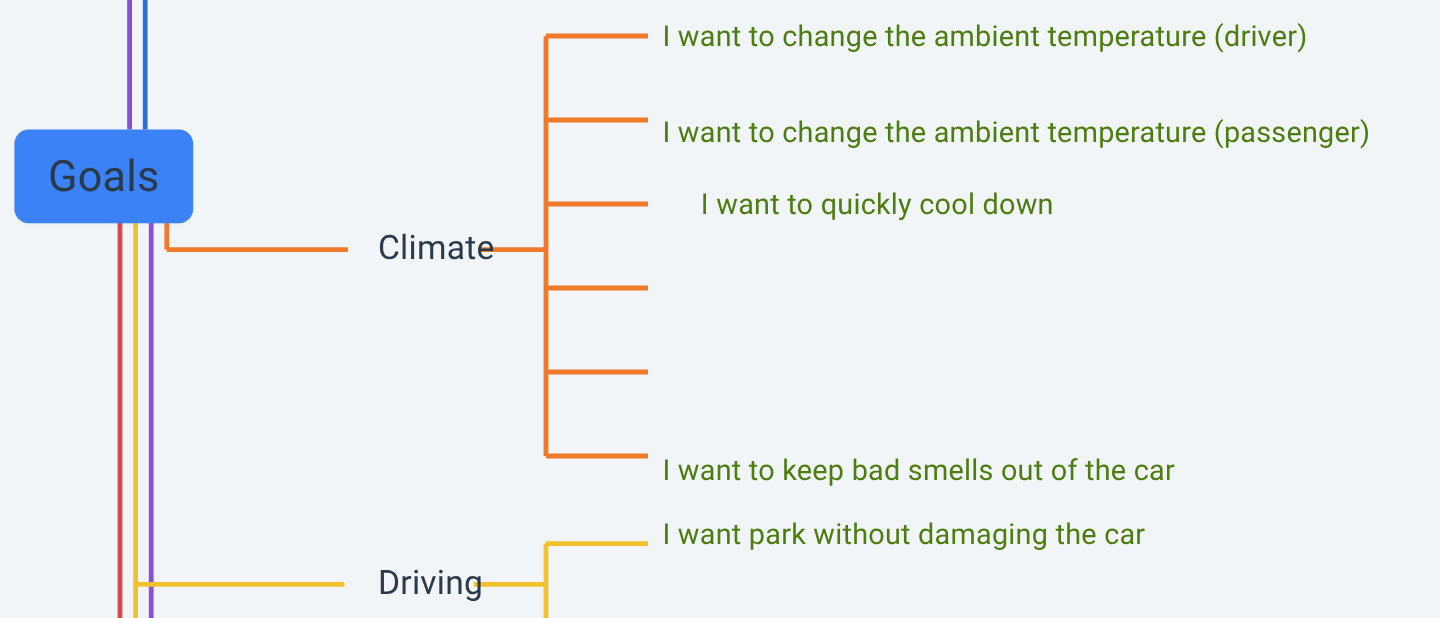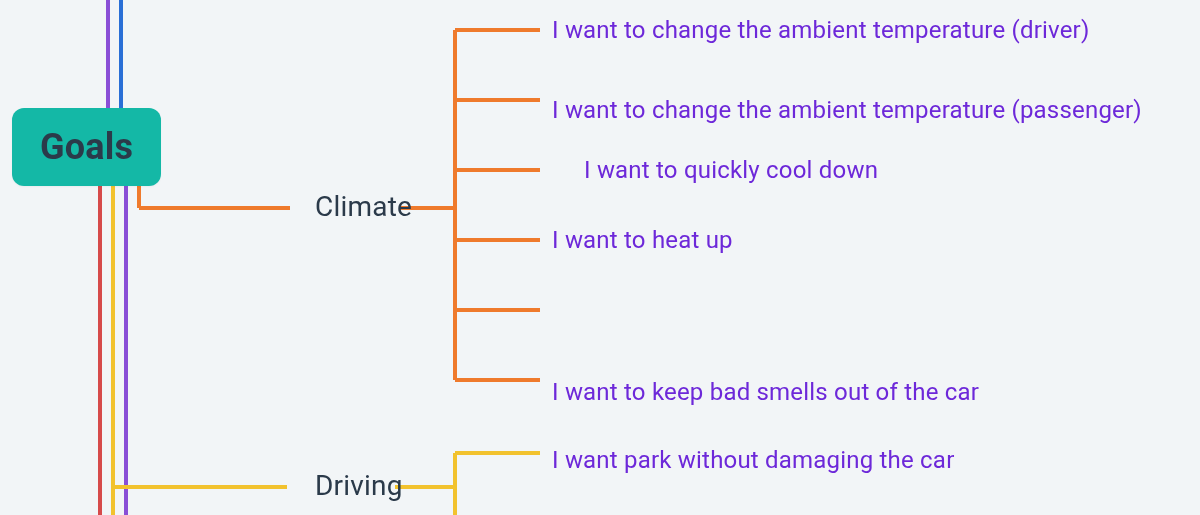--- a/index.html
+++ b/index.html
@@ -24,36 +24,36 @@
     pointer-events: none;
   }
   .node {
     position: absolute;
     color: #2b3a4a;
     font-size: 25px;
     letter-spacing: 0.2px;
     white-space: nowrap;
   }
   .node.root {
-    background: #14b8a6;
+    background: #3b82f6;
     border-radius: 12px;
     padding: 18px 28px;
     font-size: 36px;
-    font-weight: 700;
+    font-weight: 400;
     box-shadow: 0 1px 2px rgba(0,0,0,0.04);
   }
   .node.category {
     font-size: 28px;
     font-weight: 400;
     margin-left: 18px;
   }
   .node.leaf {
     font-size: 24px;
     font-weight: 400;
-    color: #6d28d9;
+    color: #4d7c0f;
   }
 </style>
 </head>
 <body>
 
 <div class="canvas">
 
   <svg class="connectors" viewBox="0 0 1200 515">
 
     <line x1="108" y1="0" x2="108" y2="108" stroke="#8a4fd6" stroke-width="4"></line>
@@ -92,18 +92,17 @@
     <span>Climate</span>
   </div>
 
   <div class="node category" style="left:297px; top:469px;">
     <span>Driving</span>
   </div>
 
   <div class="node leaf" style="left:552px; top:16px;"><span>I want to change the ambient temperature (driver)</span></div>
   <div class="node leaf" style="left:552px; top:96px;"><span>I want to change the ambient temperature (passenger)</span></div>
   <div class="node leaf" style="left:584px; top:156px;"><span>I want to quickly cool down</span></div>
-  <div class="node leaf" style="left:552px; top:226px;"><span>I want to heat up</span></div>
   <div class="node leaf" style="left:552px; top:366px;margin-top:12px;"><span>I want to keep bad smells out of the car</span></div>
 
-  <div class="node leaf" style="left:552px; top:446px;"><span>I want park without damaging the car</span></div>
+  <div class="node leaf" style="left:552px; top:431px;"><span>I want park without damaging the car</span></div>
 
 </div>
 
 </body></html>

